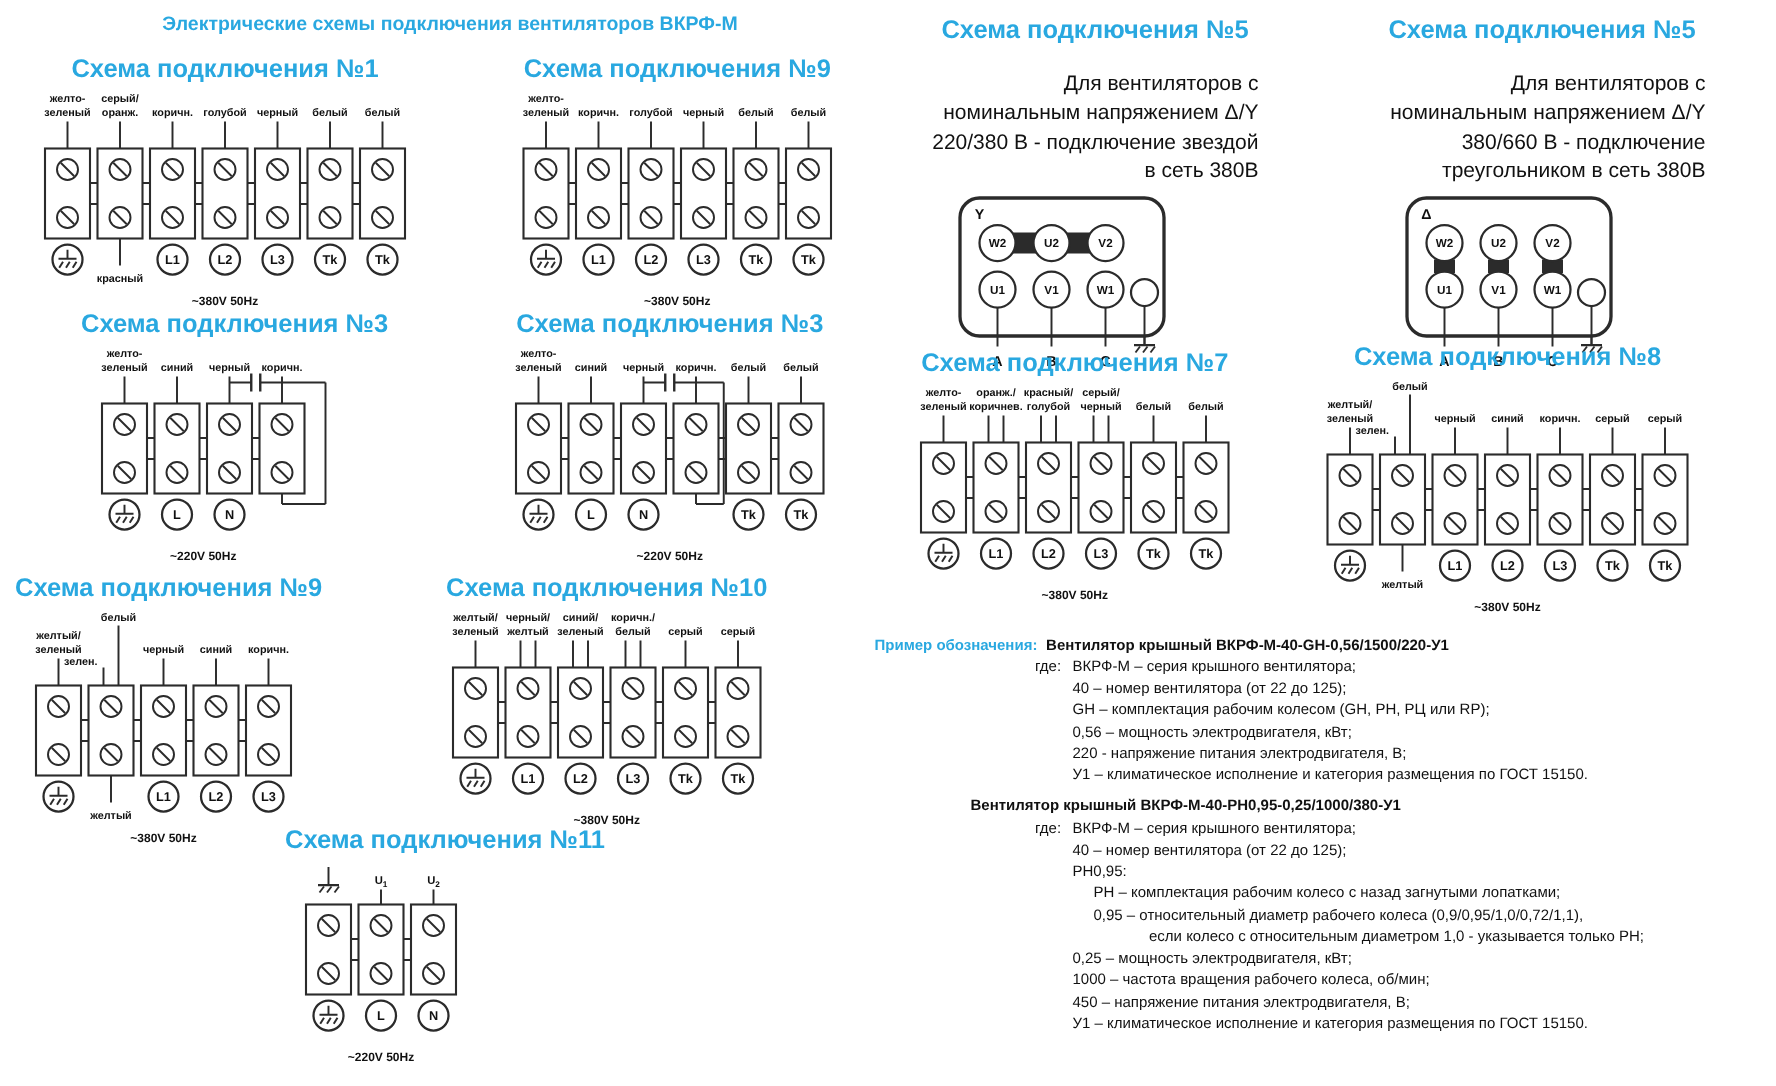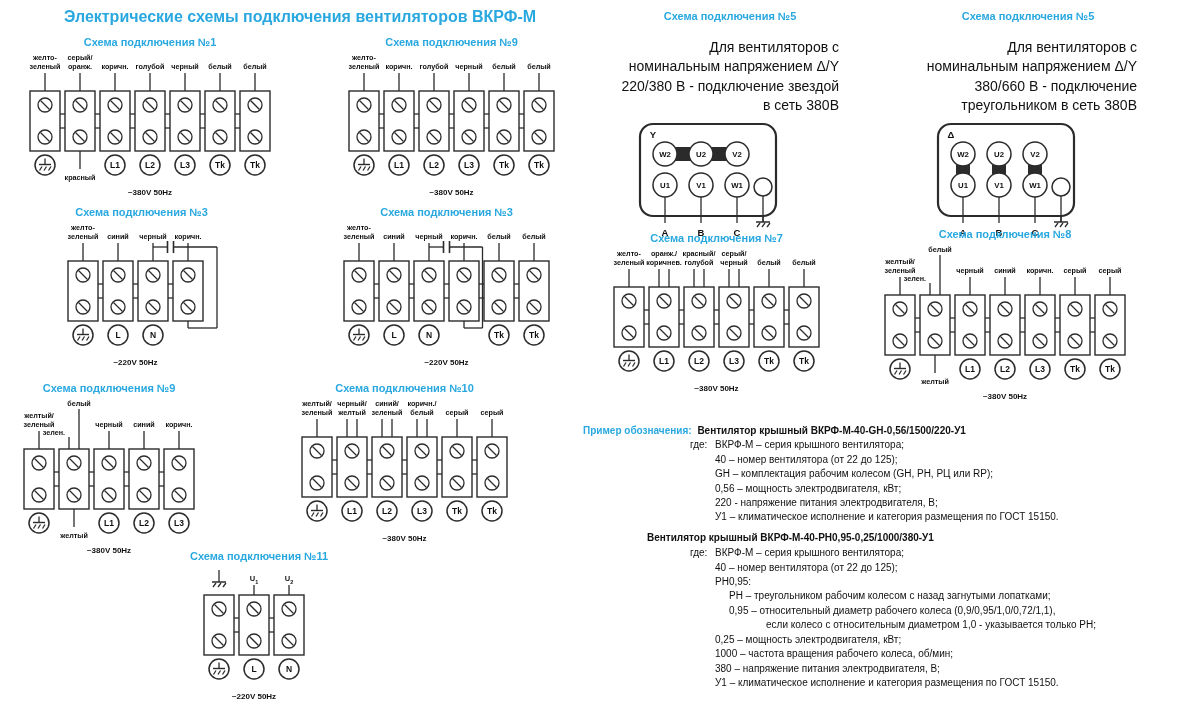--- a/index.html
+++ b/index.html
@@ -1,22 +1,22 @@
 <!DOCTYPE html>
 <html><head>
 <meta charset="utf-8">
 <style>
   *{margin:0;padding:0;box-sizing:border-box;}
   html,body{background:#ffffff;}
   .page{position:relative;width:1184px;height:724px;background:#fff;
         font-family:"Liberation Sans",sans-serif;overflow:hidden;color:#111;}
   .main-title{position:absolute;left:10px;top:8px;width:580px;text-align:center;
-        font-size:16px;font-weight:bold;color:#29a8e0;}
+        font-size:13px;font-weight:bold;color:#29a8e0;}
   .scheme{position:absolute;}
-  .scheme-title{font-size:11px;font-weight:bold;color:#29a8e0;text-align:center;
+  .scheme-title{font-size:17px;font-weight:bold;color:#29a8e0;text-align:center;
         white-space:nowrap;margin-bottom:3px;}
   .motor-note{font-size:14px;color:#111;text-align:right;margin:16px auto 6px auto;
         line-height:1.38;width:218px;}
   .diagram svg{display:block;}
   svg text{font-family:"Liberation Sans",sans-serif;}
   .desig{position:absolute;left:583px;top:424px;width:601px;font-size:10px;color:#111;}
   .d-head{line-height:14.4px;}
   .d-label{color:#29a8e0;font-weight:bold;}
   .d-title{font-weight:bold;margin-left:3px;}
   .d-title2{display:block;margin-left:64px;margin-top:6px;margin-bottom:1px;line-height:14.4px;}
@@ -1141,24 +1141,24 @@
           <div class="dl i0">У1 – климатическое исполнение и категория размещения по ГОСТ 15150.</div>
         </div>
     </div>
     <div class="d-title d-title2">Вентилятор крышный ВКРФ-М-40-РН0,95-0,25/1000/380-У1</div>
     <div class="where-row">
       <span class="where">где:</span>
       <div>
           <div class="dl i0">ВКРФ-М – серия крышного вентилятора;</div>
           <div class="dl i0">40 – номер вентилятора (от 22 до 125);</div>
           <div class="dl i0">РН0,95:</div>
-          <div class="dl i1">РН – треугольником рабочим колесом с назад загнутыми лопатками;</div>
+          <div class="dl i1">РН – комплектация рабочим колесо с назад загнутыми лопатками;</div>
           <div class="dl i1">0,95 – относительный диаметр рабочего колеса (0,9/0,95/1,0/0,72/1,1),</div>
           <div class="dl i2">если колесо с относительным диаметром 1,0 - указывается только РН;</div>
           <div class="dl i0">0,25 – мощность электродвигателя, кВт;</div>
           <div class="dl i0">1000 – частота вращения рабочего колеса, об/мин;</div>
-          <div class="dl i0">380 – напряжение питания электродвигателя, В;</div>
+          <div class="dl i0">450 – напряжение питания электродвигателя, В;</div>
           <div class="dl i0">У1 – климатическое исполнение и категория размещения по ГОСТ 15150.</div>
         </div>
     </div>
   </div>
 
 </div>
 
 </body></html>

